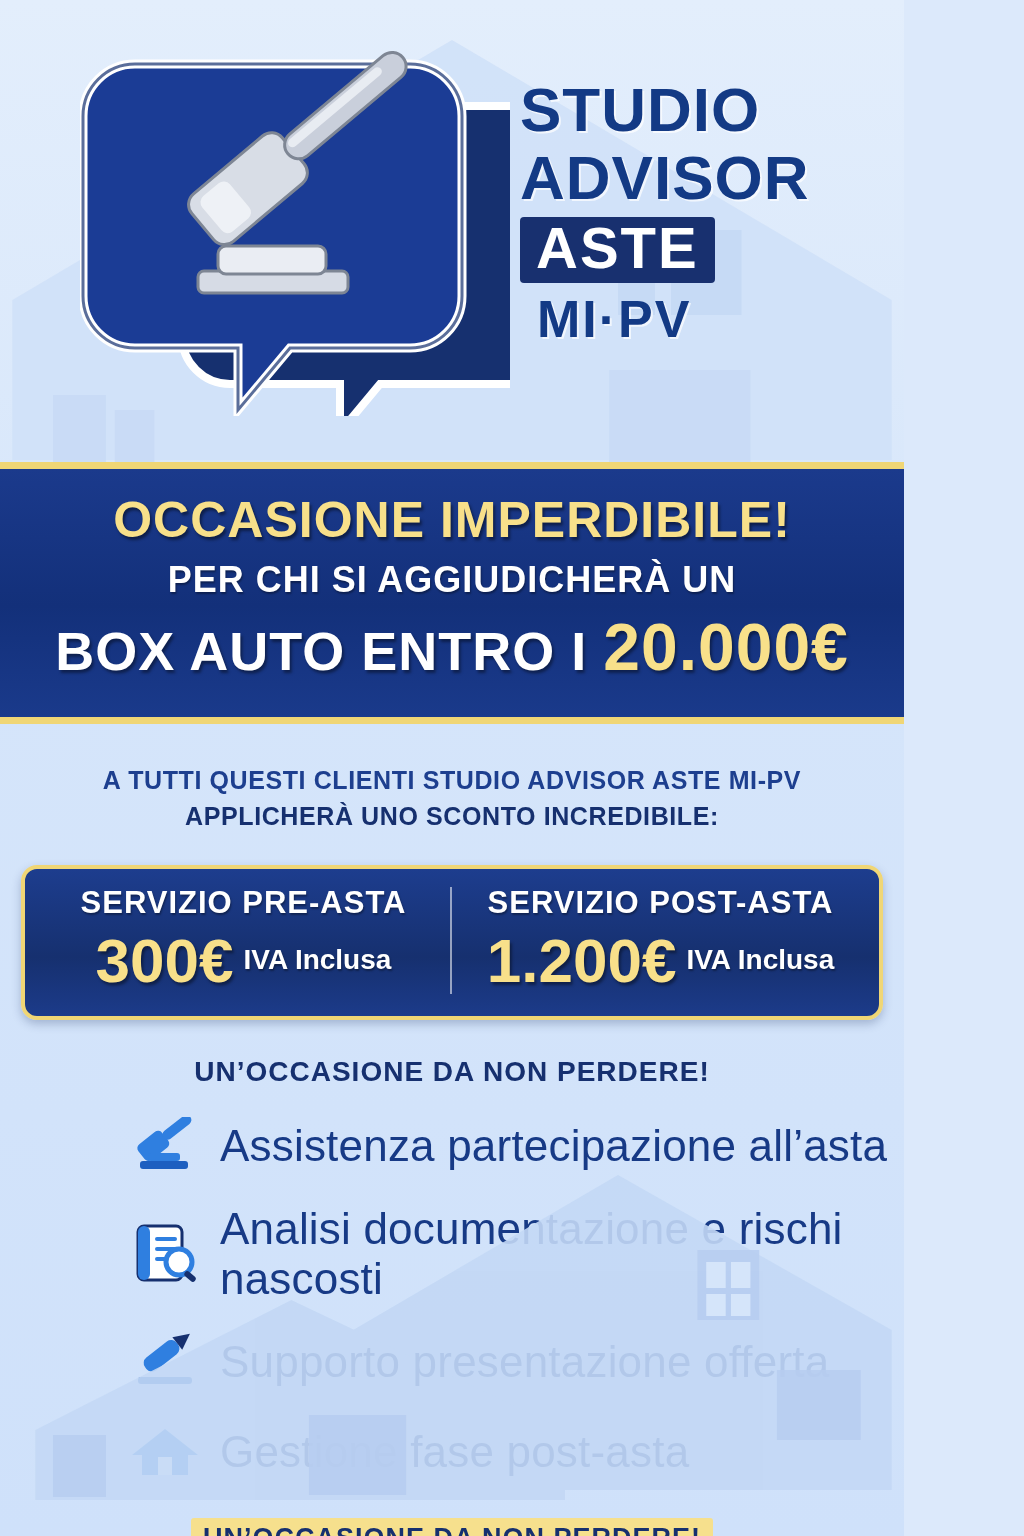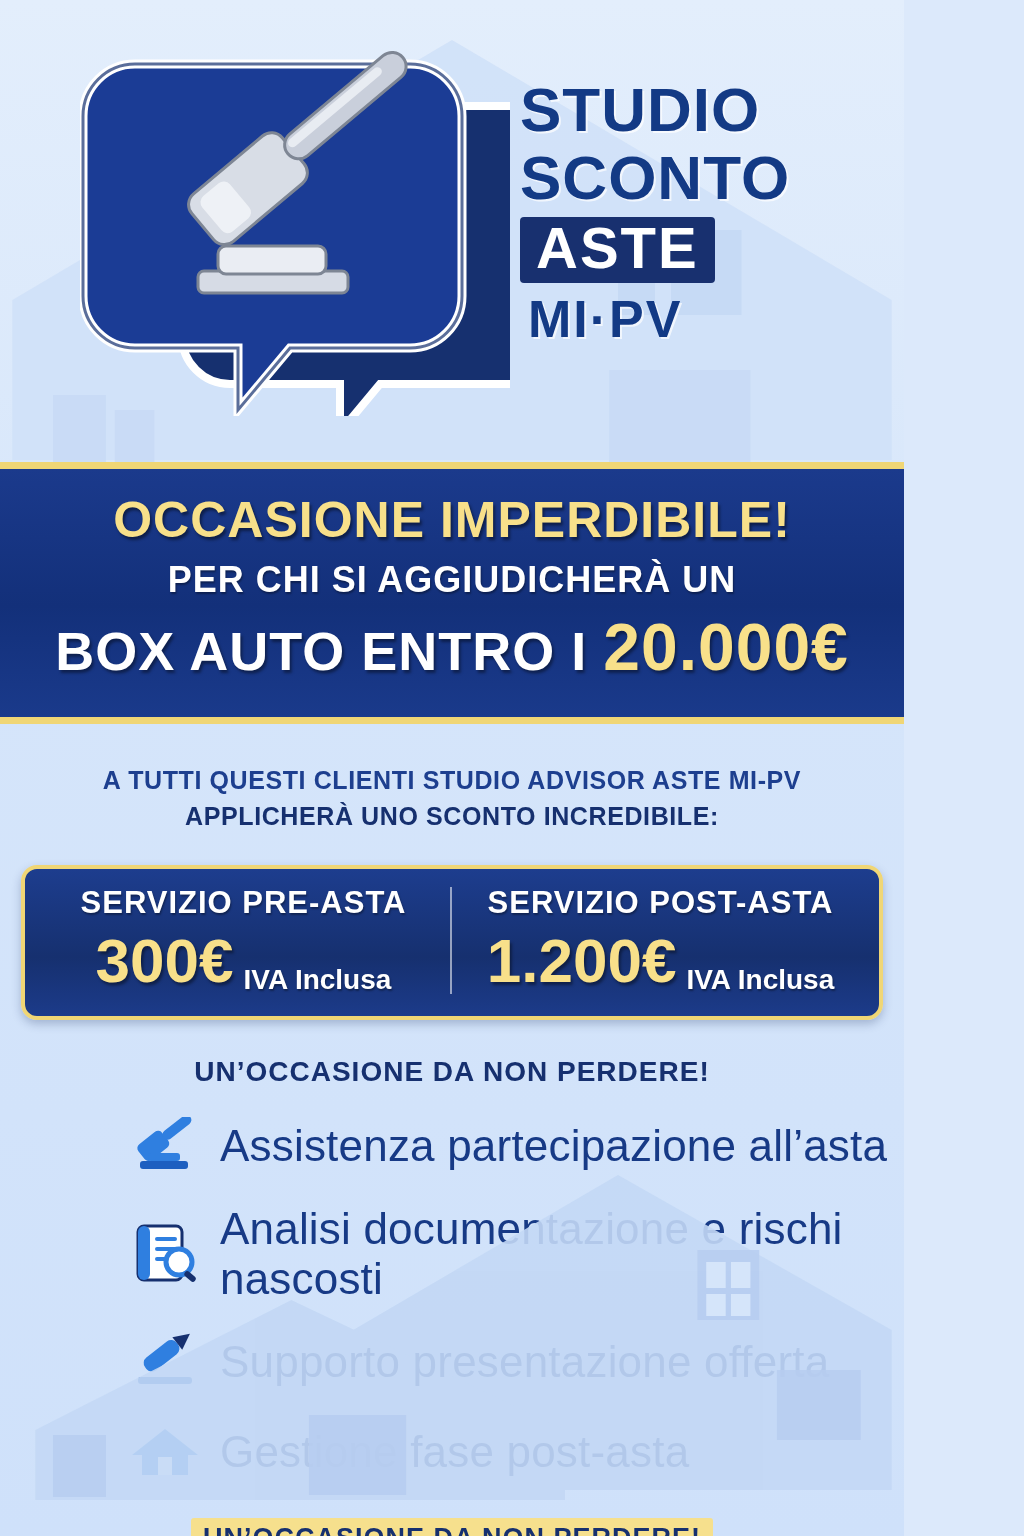--- a/index.html
+++ b/index.html
@@ -69,21 +69,21 @@
     color: #ffffff;
     font-weight: bold;
     font-size: 58px;
     letter-spacing: 2px;
     padding: 2px 16px 6px 16px;
     border-radius: 4px;
     line-height: 1;
   }
   .brand-mipv {
     margin-top: 6px;
-    margin-left: 8px;
+    margin-left: 17px;
     font-weight: bold;
     font-size: 52px;
     letter-spacing: 2px;
     color: #133a85;
     text-shadow: 2px 2px 0 rgba(255,255,255,0.7);
   }
 
   
   .banner {
     position: relative;
@@ -167,21 +167,21 @@
   .price-label {
     color: #ffffff;
     font-size: 31px;
     font-weight: bold;
     letter-spacing: 1px;
     text-shadow: 1px 2px 2px rgba(0,0,0,0.35);
   }
   .price-value-row {
     margin-top: 4px;
     display: flex;
-    align-items: flex-end;
+    align-items: center;
     justify-content: center;
     gap: 10px;
   }
   .price-amount {
     color: #f8e08a;
     font-size: 62px;
     font-weight: bold;
     letter-spacing: 0px;
     text-shadow: 2px 3px 3px rgba(0,0,0,0.4);
   }
@@ -303,21 +303,21 @@
           <rect x="238" y="116" width="120" height="9" rx="5" fill="#f0f2f7" opacity="0.8"></rect>
         </g>
 
         <rect x="118" y="225" width="150" height="22" rx="6" fill="#d6dbe5" stroke="#7e8694" stroke-width="3"></rect>
         <rect x="138" y="200" width="108" height="28" rx="8" fill="#eaedf3" stroke="#7e8694" stroke-width="3"></rect>
       </svg>
     </div>
 
     <div class="brand">
       <div class="brand-line1">STUDIO</div>
-      <div class="brand-line2">SCONTO</div>
+      <div class="brand-line2">ADVISOR</div>
       <div class="brand-row3">
         <span class="brand-aste">ASTE</span>
       </div>
       <div class="brand-mipv">MI·PV</div>
     </div>
   </div>
 
   <div class="banner">
     <div class="banner-title">OCCASIONE IMPERDIBILE!</div>
     <div class="banner-sub">PER CHI SI AGGIUDICHERÀ UN</div>

